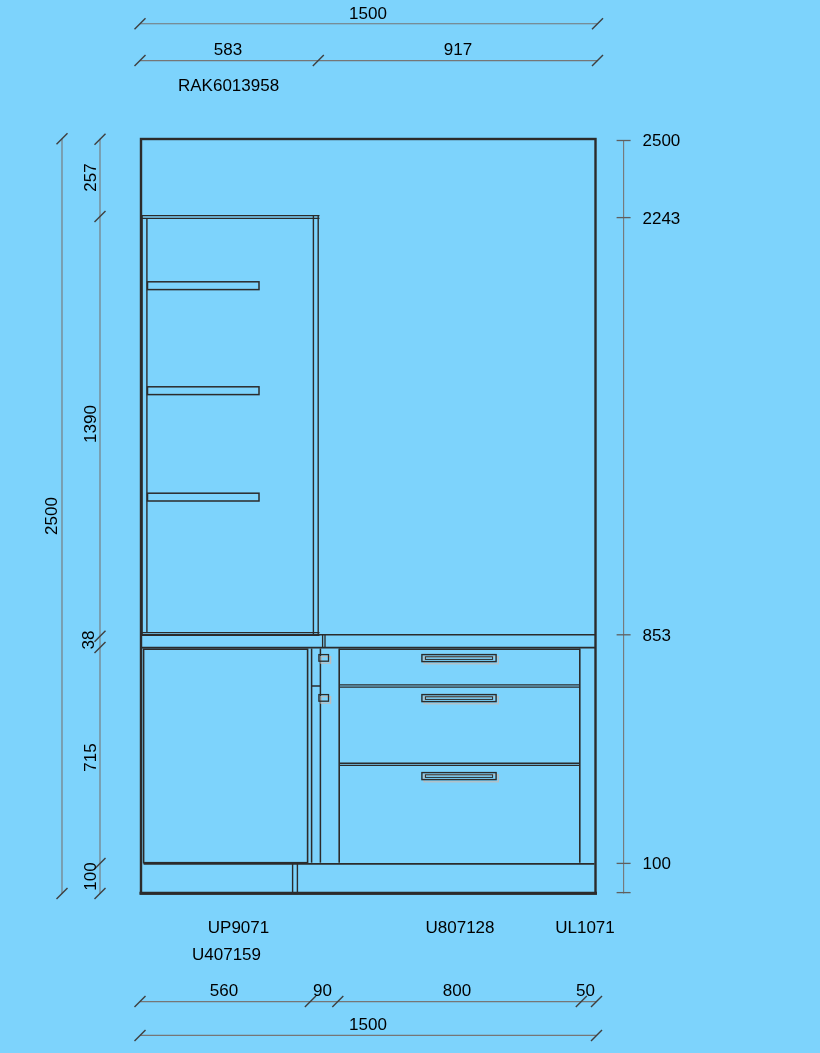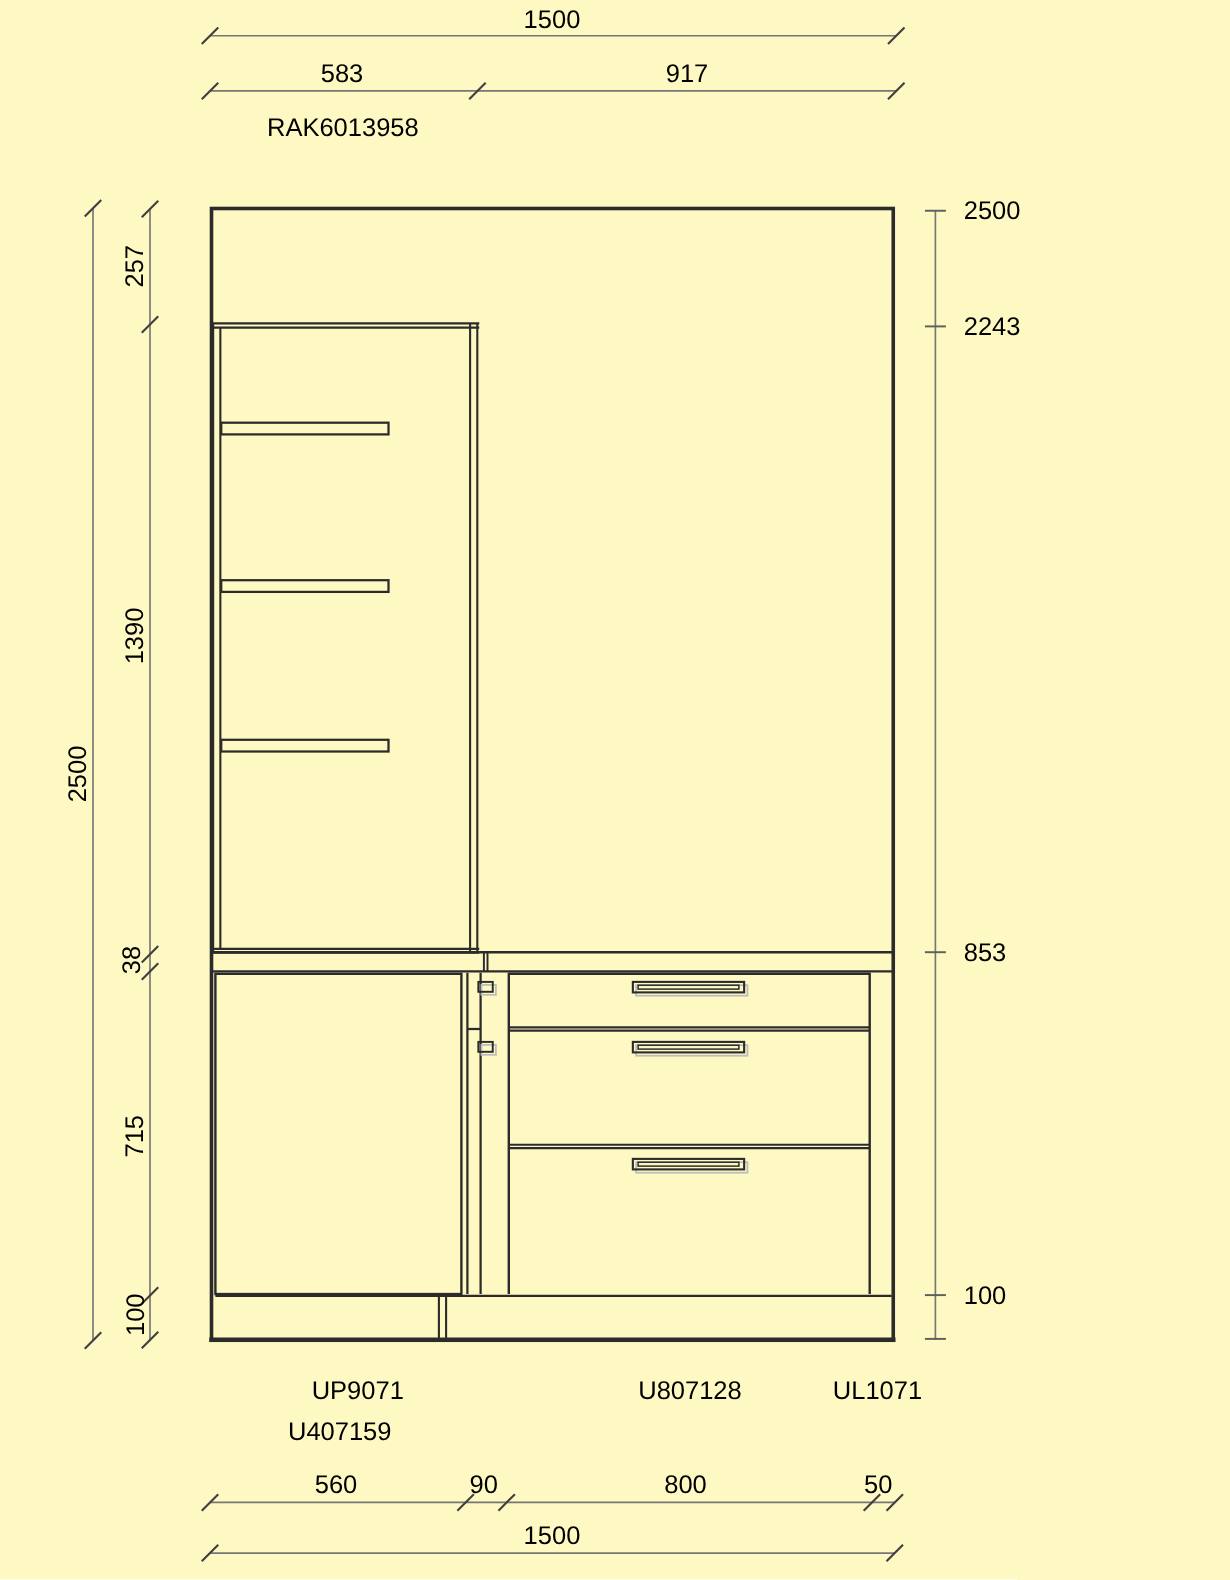--- a/index.html
+++ b/index.html
@@ -1,16 +1,16 @@
 <!DOCTYPE html>
 <html><head>
 <meta charset="utf-8">
 <style>
   html,body{margin:0;padding:0;background:#ffffff;}
-  #stage{position:relative;width:820px;height:1053px;background:#fef9c3;overflow:hidden;
+  #stage{position:relative;width:820px;height:1053px;background:#7dd3fc;overflow:hidden;
          font-family:"Liberation Sans",sans-serif;}
   svg{position:absolute;left:0;top:0;}
   svg text{font-family:"Liberation Sans",sans-serif;font-size:17px;fill:#000000;}
   svg text.rot{font-size:17px;}
   .objline{stroke:#2b2b2b;fill:none;}
   .dimline{stroke:#767676;stroke-width:1.1;fill:none;}
   .tick{stroke:#3f3f3f;stroke-width:1.4;fill:none;}
   .etick{stroke:#5f5f5f;stroke-width:1.3;fill:none;}
   .shadow{stroke:#bdbdbd;stroke-width:1.2;fill:none;}
 </style>

